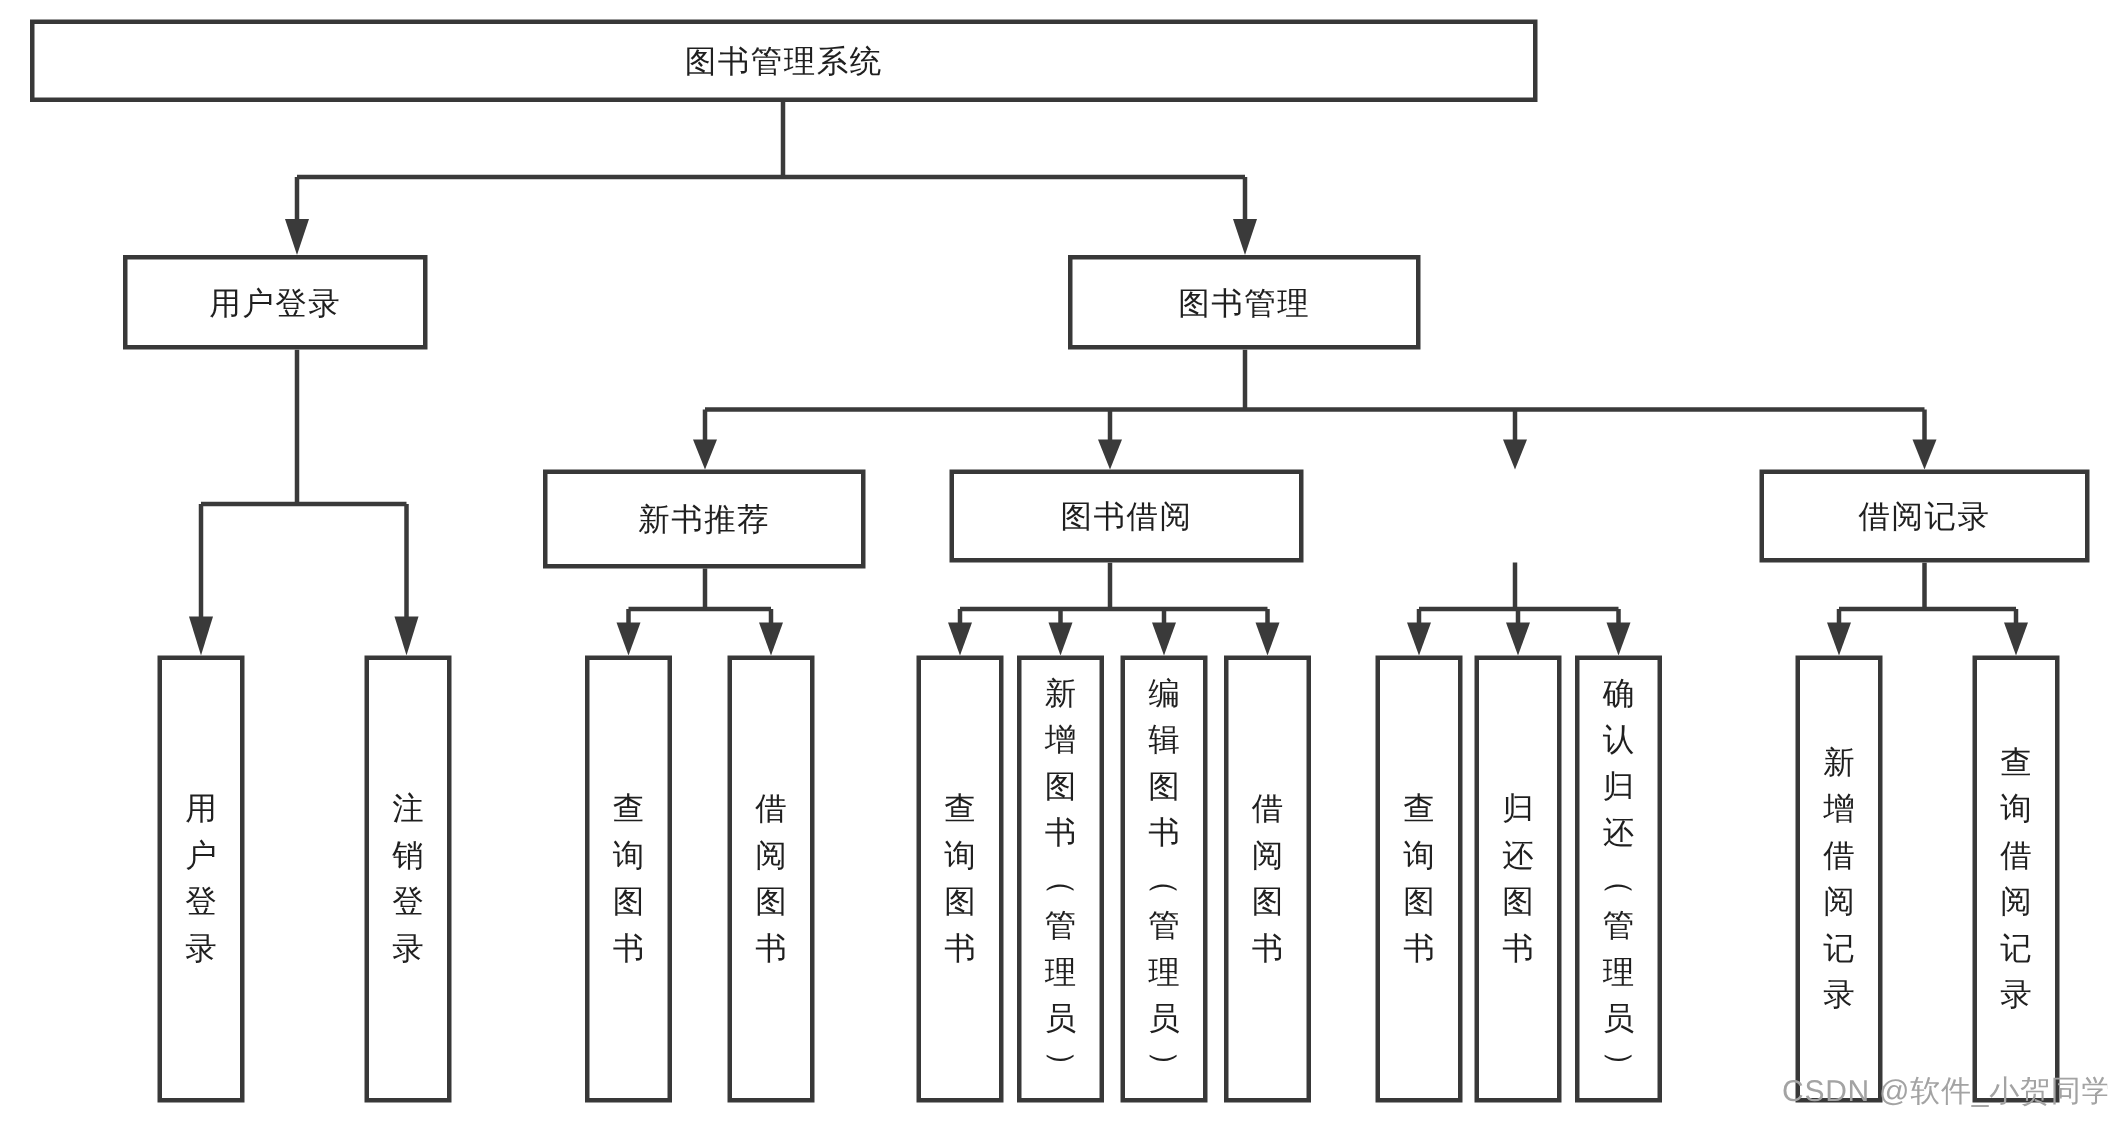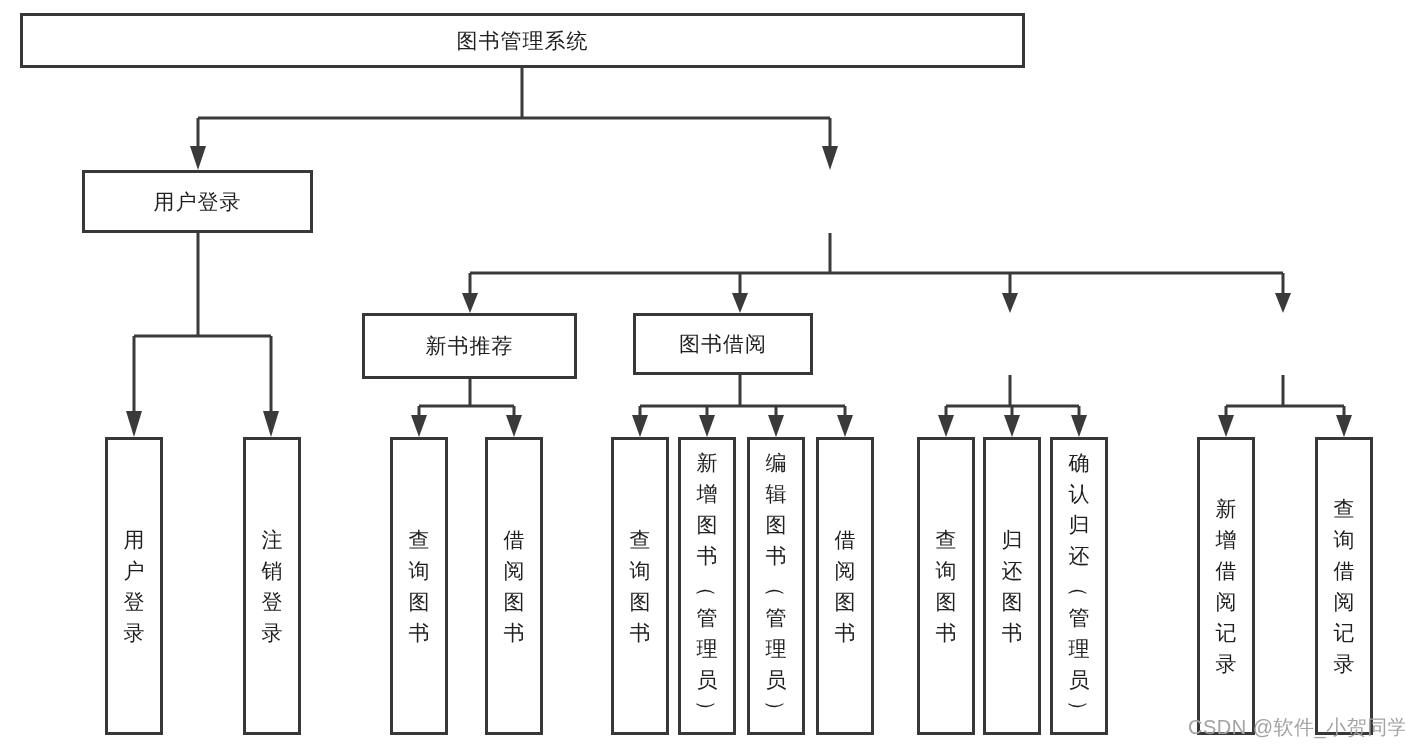--- a/index.html
+++ b/index.html
@@ -91,29 +91,35 @@
       <polygon points="1071,415 1087,415 1079,437"></polygon>
       <polygon points="1218,415 1234,415 1226,437"></polygon>
       <polygon points="1336,415 1352,415 1344,437"></polygon>
     </g>
   </svg>
 
   <div class="box" style="left:20px;top:13px;width:1005px;height:55px">
     <span class="hlabel">图书管理系统</span>
   </div>
 
-  <div class="box" style="left:82px;top:170px;width:231px;height:63px">
+  <div class="box" style="left:82px;top:170px;width:203px;height:63px">
     <span class="hlabel">用户登录</span>
+  </div>
+  <div class="box" style="left:712px;top:170px;width:235px;height:63px">
+    <span class="hlabel">图书管理</span>
   </div>
 
   <div class="box" style="left:362px;top:313px;width:215px;height:66px">
     <span class="hlabel">新书推荐</span>
   </div>
-  <div class="box" style="left:633px;top:313px;width:180px;height:62px">
+  <div class="box" style="left:633px;top:313px;width:236px;height:62px">
     <span class="hlabel">图书借阅</span>
+  </div>
+  <div class="box" style="left:1173px;top:313px;width:220px;height:62px">
+    <span class="hlabel">借阅记录</span>
   </div>
 
   <div class="box leaf" style="left:105px">
     <span class="vtext">
         <span class="vchar">用</span>
         <span class="vchar">户</span>
         <span class="vchar">登</span>
         <span class="vchar">录</span>
       </span>
   </div>

